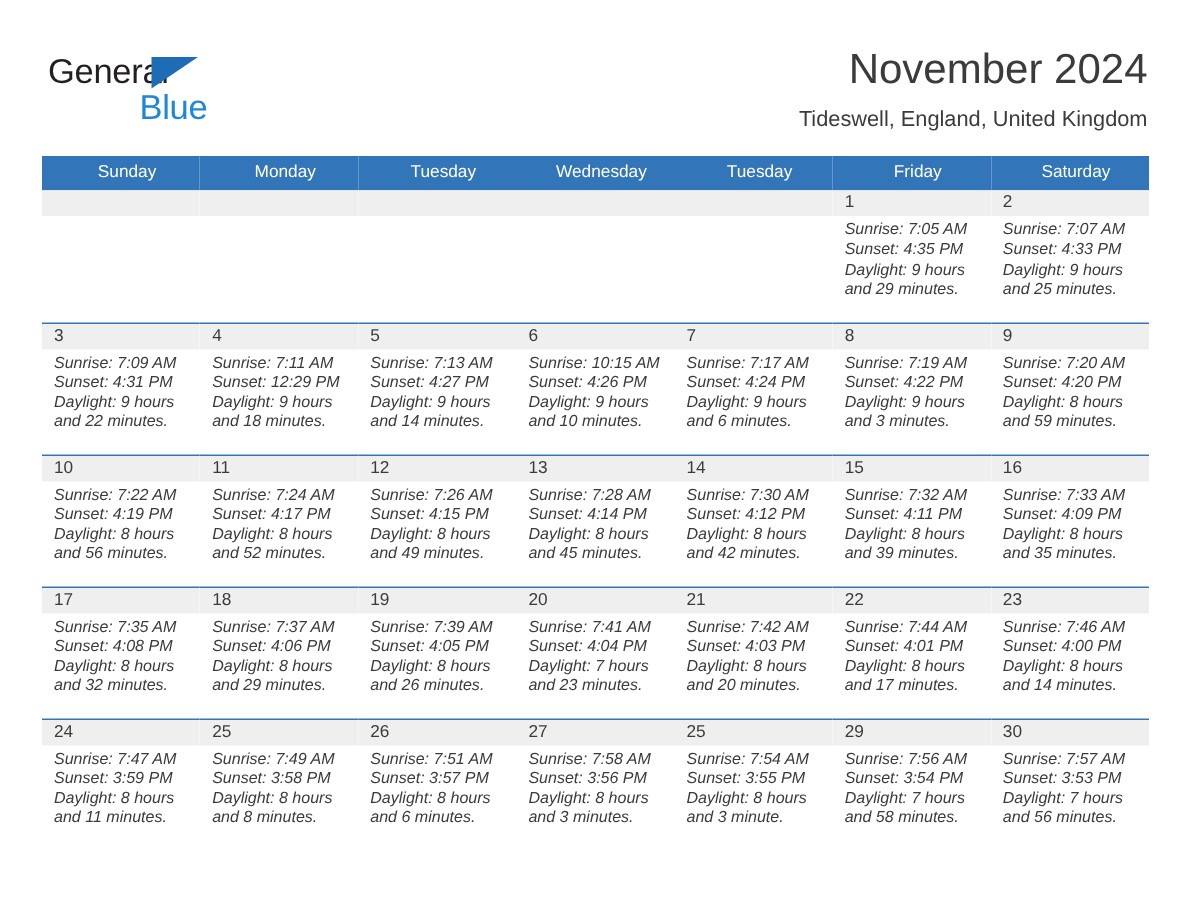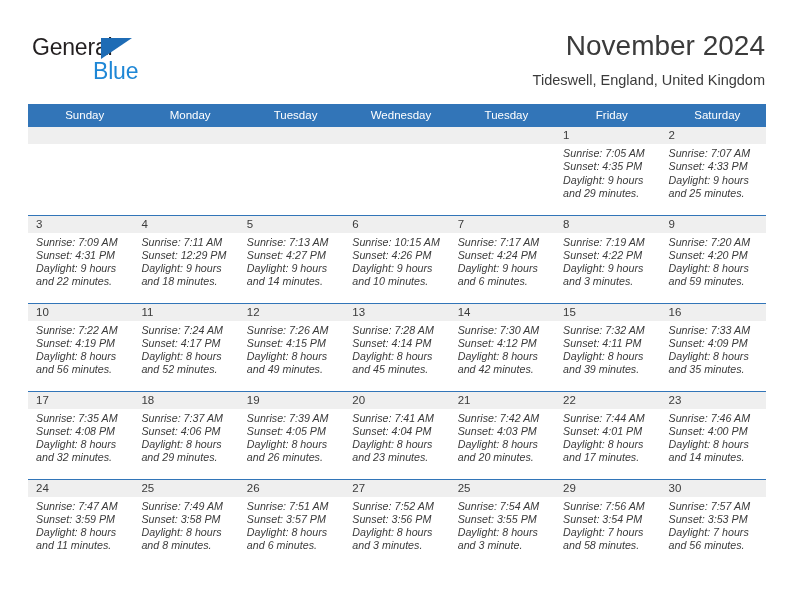--- a/index.html
+++ b/index.html
@@ -349,21 +349,21 @@
                 <div>Sunrise: 7:39 AM</div>
                 <div>Sunset: 4:05 PM</div>
                 <div class="wrap">Daylight: 8 hours and 26 minutes.</div>
               </div>
             </td>
             <td class="day">
               <div class="daynum-band">20</div>
               <div class="detail">
                 <div>Sunrise: 7:41 AM</div>
                 <div>Sunset: 4:04 PM</div>
-                <div class="wrap">Daylight: 8 hours and 23 minutes.</div>
+                <div class="wrap">Daylight: 7 hours and 23 minutes.</div>
               </div>
             </td>
             <td class="day">
               <div class="daynum-band">21</div>
               <div class="detail">
                 <div>Sunrise: 7:42 AM</div>
                 <div>Sunset: 4:03 PM</div>
                 <div class="wrap">Daylight: 8 hours and 20 minutes.</div>
               </div>
             </td>
@@ -405,21 +405,21 @@
               <div class="daynum-band">26</div>
               <div class="detail">
                 <div>Sunrise: 7:51 AM</div>
                 <div>Sunset: 3:57 PM</div>
                 <div class="wrap">Daylight: 8 hours and 6 minutes.</div>
               </div>
             </td>
             <td class="day">
               <div class="daynum-band">27</div>
               <div class="detail">
-                <div>Sunrise: 7:52 AM</div>
+                <div>Sunrise: 7:58 AM</div>
                 <div>Sunset: 3:56 PM</div>
                 <div class="wrap">Daylight: 8 hours and 3 minutes.</div>
               </div>
             </td>
             <td class="day">
               <div class="daynum-band">25</div>
               <div class="detail">
                 <div>Sunrise: 7:54 AM</div>
                 <div>Sunset: 3:55 PM</div>
                 <div class="wrap">Daylight: 8 hours and 3 minute.</div>

